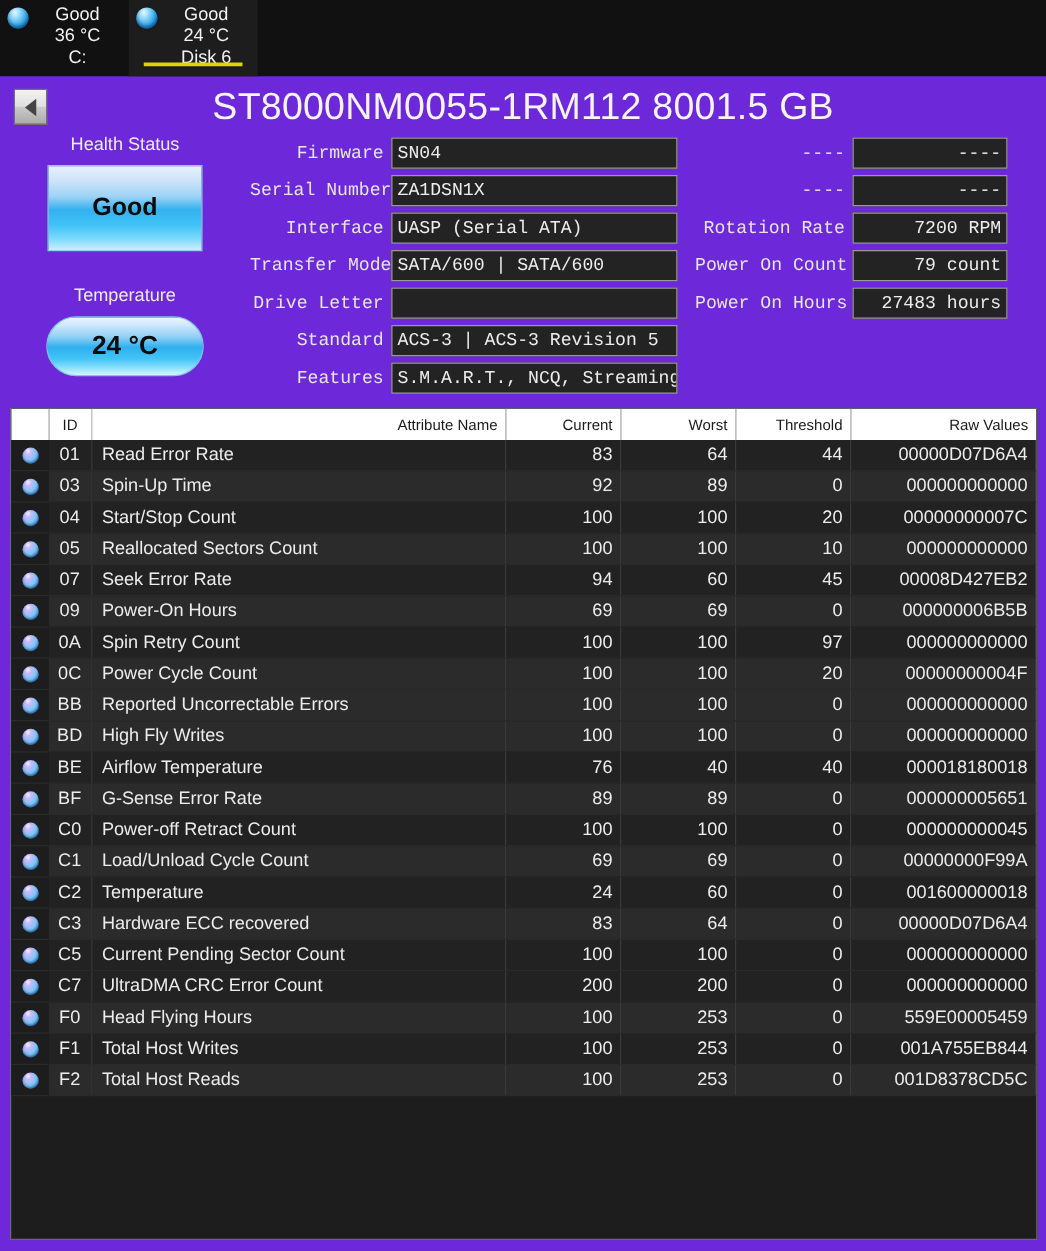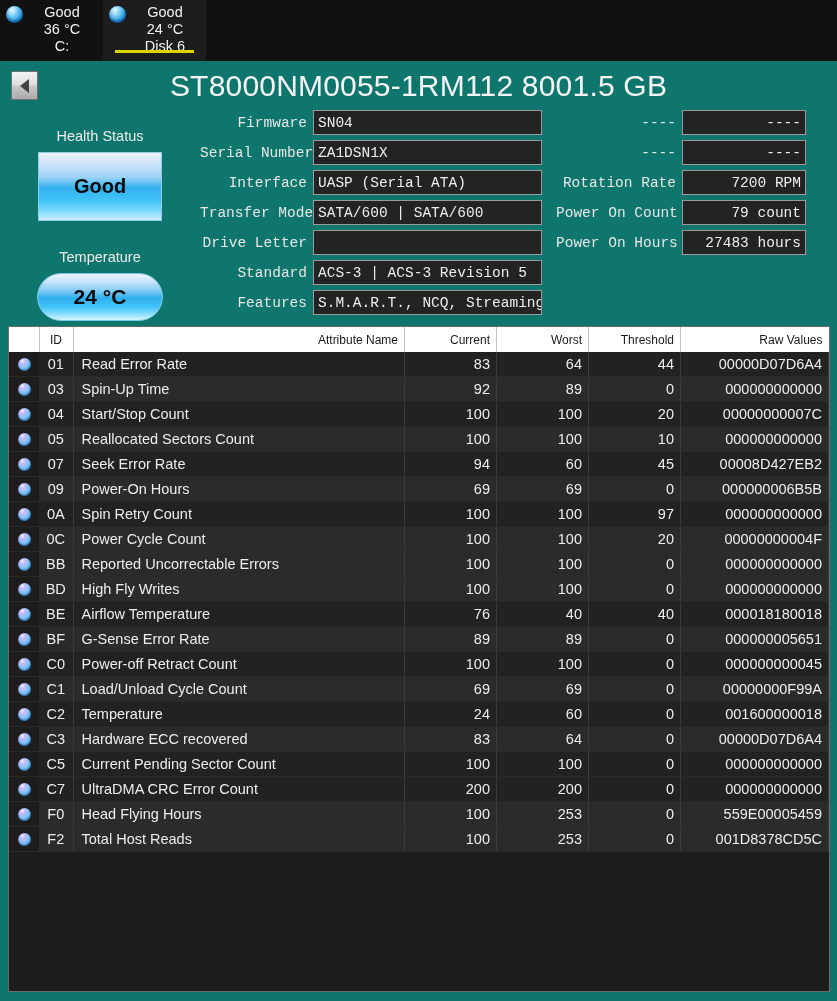--- a/index.html
+++ b/index.html
@@ -3,21 +3,21 @@
 <meta charset="utf-8">
 <style>
   * { box-sizing: border-box; margin: 0; padding: 0; }
   html, body {
     width: 837px; height: 1001px;
     background: #1b1b1b;
     font-family: "Liberation Sans", sans-serif;
     color: #e8e8e8;
     overflow: hidden;
   }
-  #app { position: relative; width: 837px; height: 1001px; background: #0f766e; }
+  #app { position: relative; width: 837px; height: 1001px; background: #6d28d9; }
 
   
   .tabstrip {
     position: absolute; left: 0; top: 0; width: 837px; height: 61px;
     background: #111111;
     display: flex; align-items: flex-start;
   }
   .tab {
     position: relative;
     height: 61px;
@@ -65,21 +65,21 @@
     border-right: 9px solid #444;
   }
   .title {
     position: absolute; left: 0; top: 69px; width: 837px;
     text-align: center;
     font-size: 30px; font-weight: 400; color: #f4f4f4;
     letter-spacing: .2px;
   }
 
   
-  .leftpanel { position: absolute; left: 0; top: 128px; width: 200px; }
+  .leftpanel { position: absolute; left: 0; top: 108px; width: 200px; }
   .lp-label { text-align: center; font-size: 14.5px; color: #ececec; }
   .health-box {
     margin: 8px auto 0 auto; width: 124px; height: 69px;
     border: 1px solid #8ecfe6;
     background: linear-gradient(180deg,
         #e9f1fb 0%, #cfe4fa 16%, #9ed3f6 36%,
         #35b1ef 52%, #3fc2f7 70%, #79d9fb 86%, #cdeeff 100%);
     display: flex; align-items: center; justify-content: center;
   }
   .health-box span { font-size: 20px; font-weight: bold; color: #0b0b0b; }
@@ -513,20 +513,33 @@
                 <div class="orb sm"></div>
               </div>
             </td>
             <td class="c-id">F0</td>
             <td class="c-name">Head Flying Hours</td>
             <td class="c-cur">100</td>
             <td class="c-wor">253</td>
             <td class="c-thr">0</td>
             <td class="c-raw">559E00005459</td>
           </tr>
+          <tr class="even">
+            <td class="c-orb">
+              <div class="orbcell">
+                <div class="orb sm"></div>
+              </div>
+            </td>
+            <td class="c-id">F1</td>
+            <td class="c-name">Total Host Writes</td>
+            <td class="c-cur">100</td>
+            <td class="c-wor">253</td>
+            <td class="c-thr">0</td>
+            <td class="c-raw">001A755EB844</td>
+          </tr>
           <tr class="odd">
             <td class="c-orb">
               <div class="orbcell">
                 <div class="orb sm"></div>
               </div>
             </td>
             <td class="c-id">F2</td>
             <td class="c-name">Total Host Reads</td>
             <td class="c-cur">100</td>
             <td class="c-wor">253</td>

